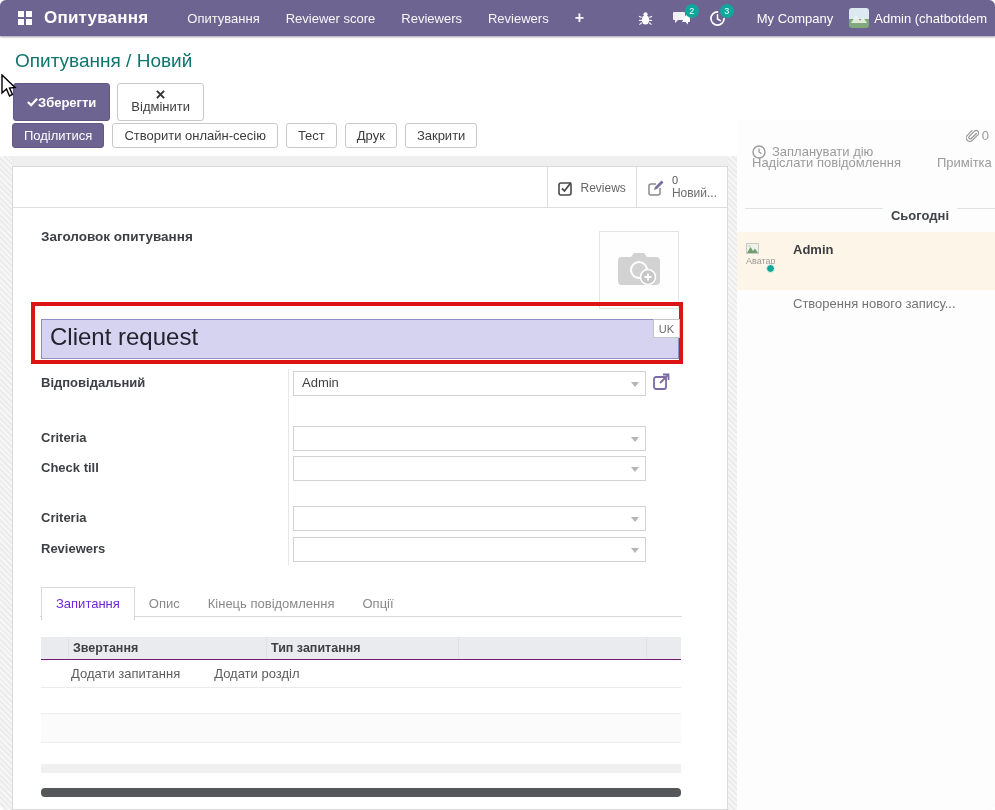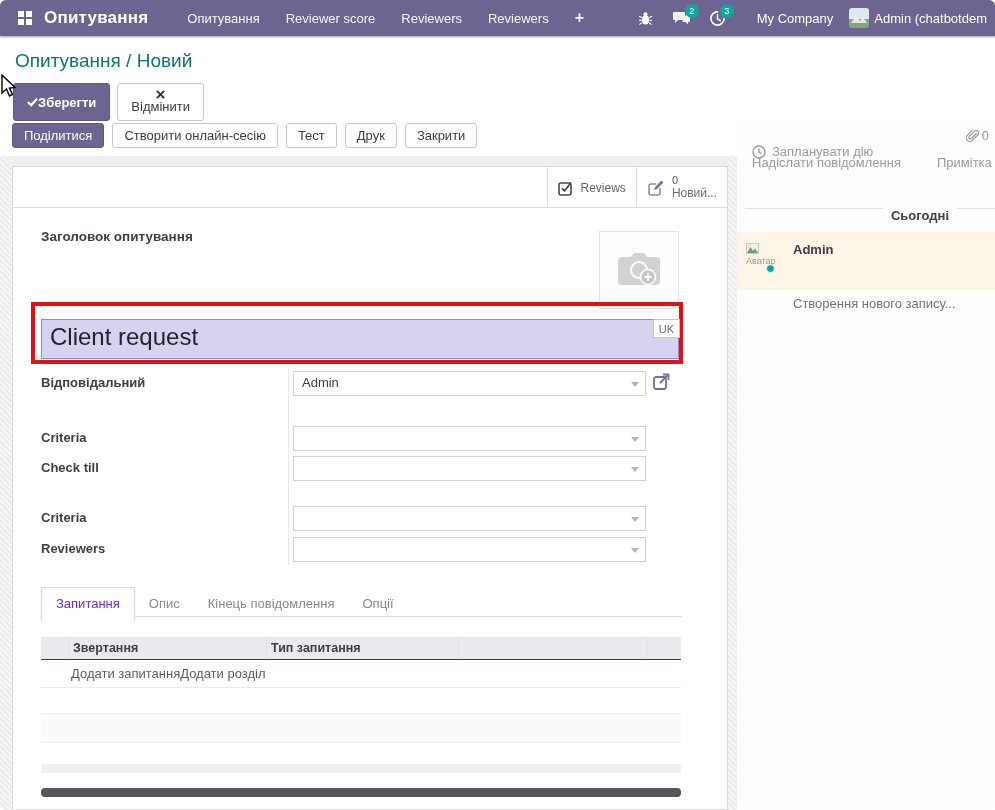--- a/index.html
+++ b/index.html
@@ -72,21 +72,21 @@
   .tabs-line { position:absolute; left:27px; top:449px; width:642px; height:1px; background:#d9d9d9; }
   .tabs { position:absolute; left:28px; top:420px; display:flex; align-items:flex-end; }
   .tab { padding:8px 14px 9px; color:#898989; font-size:13px; cursor:pointer; position:relative; }
   .tab.active { background:#fff; border:1px solid #d9d9d9; border-bottom:1px solid #fff; color:#6d28d9; z-index:2; margin-bottom:-1px; }
 
   
   .qtable-head { position:absolute; left:28px; top:470px; width:640px; height:23px; background:#e9ebef;
                  border-bottom:1px solid #701a75; display:flex; align-items:center; font-weight:bold; color:#3c3f44; font-size:12.5px; }
   .qh-cell { padding:0 4px; height:100%; display:flex; align-items:center; border-right:1px solid #dfe1e5; }
   .add-row { position:absolute; left:28px; top:493px; width:640px; height:28px; border-bottom:1px solid #ebebeb;
-             display:flex; align-items:center; padding-left:30px; color:#5c5c5c; }
+             display:flex; align-items:center; gap:34px; padding-left:30px; color:#5c5c5c; }
   .add-row span { cursor:pointer; }
   .stripe-band { position:absolute; left:28px; top:546px; width:640px; height:30px; background:#fbfbfb;
                  border-top:1px solid #ededed; border-bottom:1px solid #ededed; }
   .stripe { position:absolute; left:28px; top:597px; width:640px; height:9px; background:#f0f0f0; }
   .hscroll { position:absolute; left:28px; top:621px; width:640px; height:9px; background:#55575b; border-radius:4px; cursor:grab; }
 
   
   .chatter { position:absolute; left:737px; top:120px; width:258px; height:690px; background:#fdfdfd; }
   .chat-row1 { position:absolute; left:15px; top:8px; display:flex; align-items:center; gap:6px; color:#9b9b9b; cursor:pointer;margin-top:16px; }
   .attach { position:absolute; right:6px; top:8px; display:flex; align-items:center; gap:3px; color:#999; cursor:pointer; }

